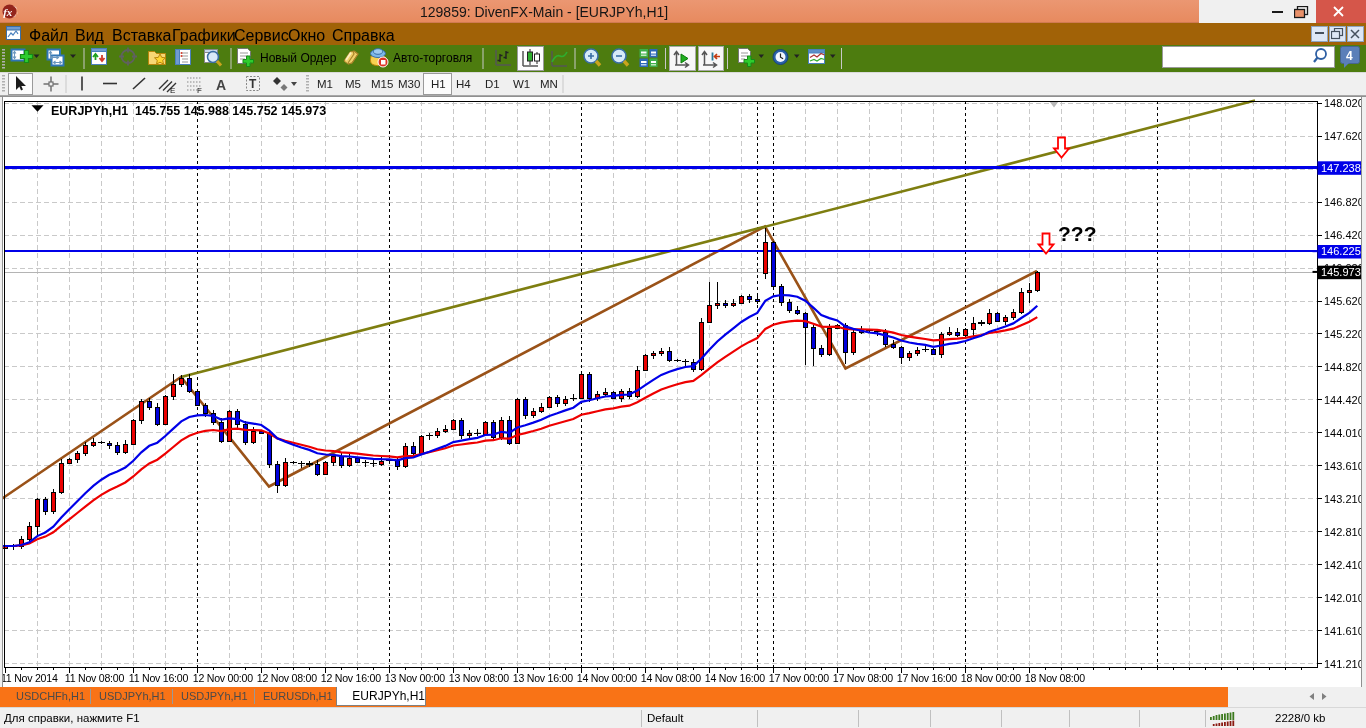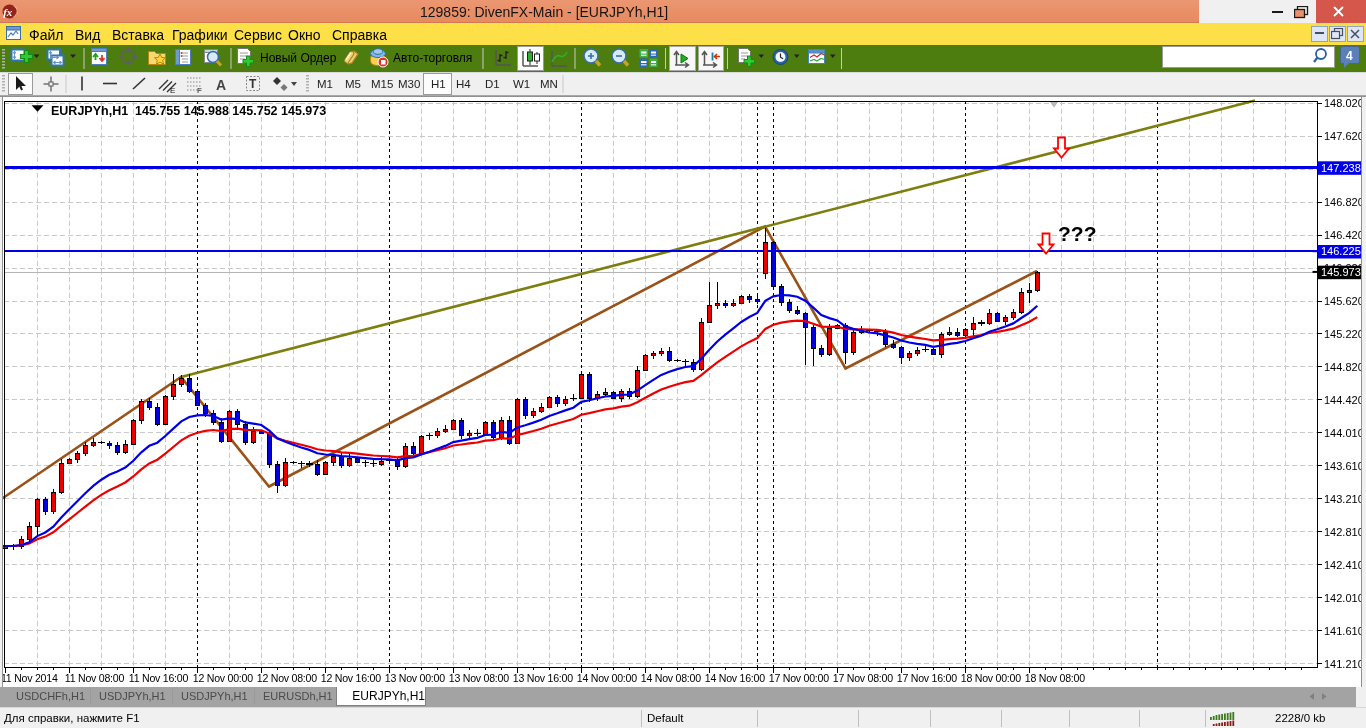--- a/index.html
+++ b/index.html
@@ -17,21 +17,21 @@
   <svg class="abs" style="left:1294px;top:6px" width="15" height="13" xmlns="http://www.w3.org/2000/svg">
     <rect x="3.5" y="0.5" width="10" height="8" fill="none" stroke="#1a1a1a" stroke-width="1.3"></rect>
     <rect x="0.5" y="3.5" width="10" height="8" fill="#e9916a" stroke="#1a1a1a" stroke-width="1.3"></rect>
   </svg>
   <div class="abs" style="left:1316px;top:0;width:50px;height:23px;background:#d5564a"></div>
   <svg class="abs" style="left:1331px;top:4px" width="16" height="16" xmlns="http://www.w3.org/2000/svg">
     <path d="M3 3 L12 12 M12 3 L3 12" stroke="#fff" stroke-width="1.8"></path>
   </svg>
 </div>
 
-<div class="abs" style="left:0;top:23px;width:1366px;height:22px;background:#fde047;font-size:14px;color:#000">
+<div class="abs" style="left:0;top:23px;width:1366px;height:22px;background:#a16207;font-size:16px;color:#000">
   <svg class="abs" style="left:6px;top:3px" width="15" height="15" xmlns="http://www.w3.org/2000/svg">
     <rect x="0.5" y="0.5" width="14" height="13" fill="#fff" stroke="#3a6ea5"></rect>
     <rect x="0.5" y="0.5" width="14" height="3.5" fill="#6f9bd1" stroke="#3a6ea5"></rect>
     <path d="M2 11 l3 -4 2 2 3 -4 2 3" fill="none" stroke="#4a80bd" stroke-width="1.2"></path>
   </svg>
   <span class="abs" style="left:29px;top:4px">Файл</span>
   <span class="abs" style="left:75px;top:4px">Вид</span>
   <span class="abs" style="left:112px;top:4px">Вставка</span>
   <span class="abs" style="left:172px;top:4px">Графики</span>
   <span class="abs" style="left:234px;top:4px">Сервис</span>
@@ -237,21 +237,21 @@
     <text x="431" y="15">H1</text>
         <text x="456" y="15">H4</text>
         <text x="485" y="15">D1</text>
         <text x="513" y="15">W1</text>
         <text x="540" y="15">MN</text>
   </g>
   <line x1="563" y1="2" x2="563" y2="20" stroke="#c8c8c8"></line>
 </svg>
 </div>
 
-<div class="abs" style="left:0;top:686px;width:1356px;height:21px;background:#a3a3a3;font-size:11px;color:#4a4a4a">
+<div class="abs" style="left:0;top:686px;width:1228px;height:21px;background:#f97316;font-size:11px;color:#4a4a4a">
   <div class="abs" style="left:0;top:0;width:1366px;height:1px;background:#a0a0a0"></div>
   <span class="abs" style="left:16px;top:4px">USDCHFh,H1</span>
   <div class="abs" style="left:90px;top:3px;width:1px;height:15px;background:#999"></div>
   <span class="abs" style="left:99px;top:4px">USDJPYh,H1</span>
   <div class="abs" style="left:172px;top:3px;width:1px;height:15px;background:#999"></div>
   <span class="abs" style="left:181px;top:4px">USDJPYh,H1</span>
   <div class="abs" style="left:254px;top:3px;width:1px;height:15px;background:#999"></div>
   <span class="abs" style="left:263px;top:4px">EURUSDh,H1</span>
   <div class="abs" style="left:336px;top:-1px;width:90px;height:21px;background:#fff;border:1px solid #808080;border-top:none;color:#000;font-size:12px;text-align:right;padding-top:4px">EURJPYh,H1</div>
   <svg class="abs" style="left:1308px;top:6px" width="24" height="10" xmlns="http://www.w3.org/2000/svg">

